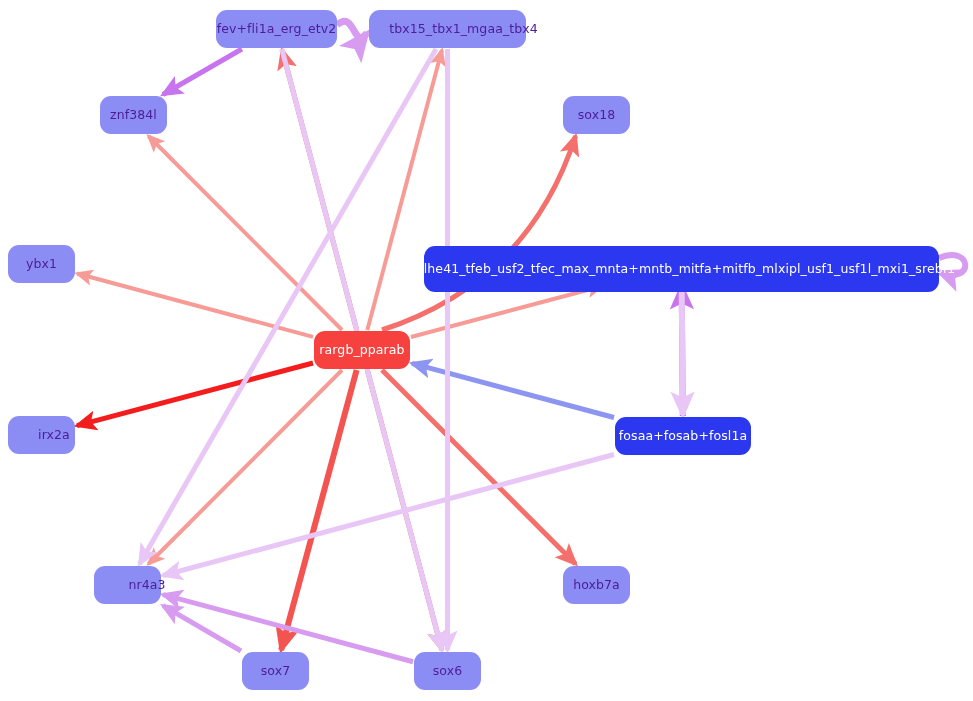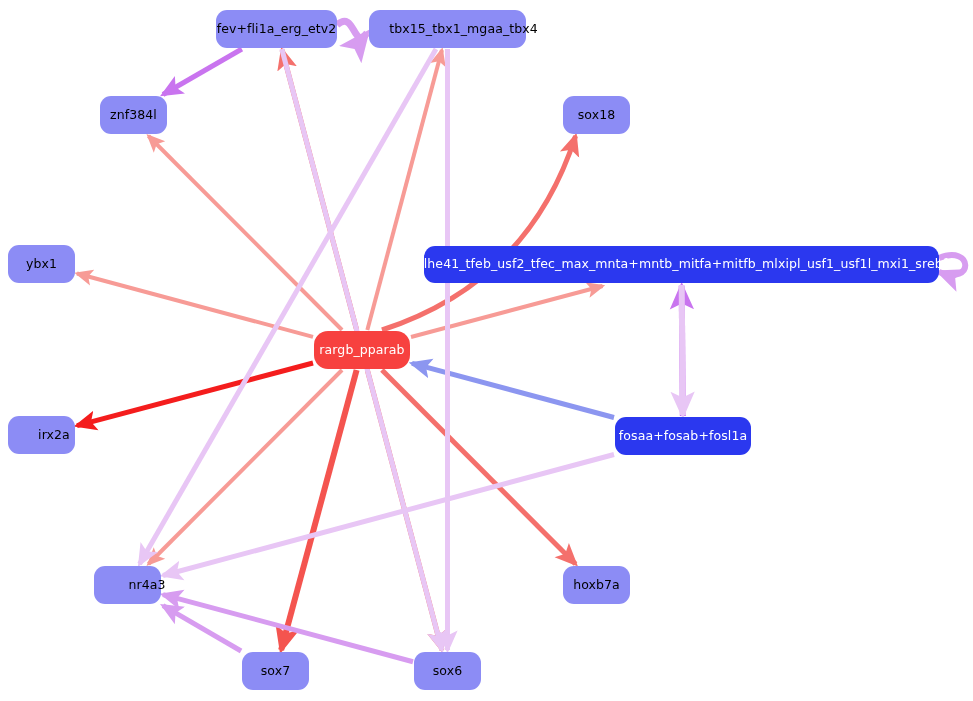--- a/index.html
+++ b/index.html
@@ -2,21 +2,21 @@
 <html><head>
 <meta charset="utf-8">
 <style>
   html,body{margin:0;padding:0;background:#ffffff;}
   body{font-family:"DejaVu Sans","Liberation Sans",sans-serif;}
   #canvas{position:relative;width:973px;height:701px;background:#ffffff;overflow:hidden;}
   #edge-layer{position:absolute;left:0;top:0;width:973px;height:701px;}
   .node{position:absolute;box-sizing:border-box;display:flex;align-items:center;
         justify-content:center;border-radius:11px;color:#ffffff;
         font-size:12.5px;line-height:1;white-space:nowrap;letter-spacing:.1px;}
-  .node.std{background:#8c8cf5;color:#000000;align-items:center;}
+  .node.std{background:#8c8cf5;color:#4c1d95;align-items:center;}
   .node.hl{background:#2b38ef;color:#ffffff;}
   .node.cen{background:#f7413f;color:#ffffff;}
 </style>
 </head>
 <body>
 
 <div id="canvas">
   <svg id="edge-layer" viewBox="0 0 973 701" xmlns="http://www.w3.org/2000/svg">
       <defs>
         <marker id="ah0" viewBox="0 0 10 10" refX="8.5" refY="5" markerWidth="4.6" markerHeight="4.6" orient="auto-start-reverse" markerUnits="strokeWidth">
@@ -74,27 +74,27 @@
       </div>
       <div class="node std" style="left: 369px; top: 10px; width: 157px; height: 38px; padding-left: 32px;">
         <span>tbx15_tbx1_mgaa_tbx4</span>
       </div>
       <div class="node std" style="left: 100px; top: 96px; width: 67px; height: 38px;">
         <span>znf384l</span>
       </div>
       <div class="node std" style="left: 563px; top: 96px; width: 67px; height: 38px;">
         <span>sox18</span>
       </div>
-      <div class="node hl" style="left: 424px; top: 246px; width: 515px; height: 37px;">
+      <div class="node hl" style="left: 424px; top: 246px; width: 515px; height: 46px;">
         <span>bhlhe41_tfeb_usf2_tfec_max_mnta+mntb_mitfa+mitfb_mlxipl_usf1_usf1l_mxi1_srebf1</span>
       </div>
       <div class="node std" style="left: 8px; top: 245px; width: 67px; height: 38px;">
         <span>ybx1</span>
       </div>
-      <div class="node cen" style="left: 314px; top: 331px; width: 96px; height: 38px; border-radius: 14px;">
+      <div class="node cen" style="left: 314px; top: 331px; width: 96px; height: 38px;">
         <span>rargb_pparab</span>
       </div>
       <div class="node std" style="left: 8px; top: 416px; width: 67px; height: 38px; padding-left: 25px;">
         <span>irx2a</span>
       </div>
       <div class="node hl" style="left: 615px; top: 417px; width: 136px; height: 38px; text-align: right;">
         <span>fosaa+fosab+fosl1a</span>
       </div>
       <div class="node std" style="left: 94px; top: 566px; width: 67px; height: 38px; padding-left: 39px;">
         <span>nr4a3</span>

